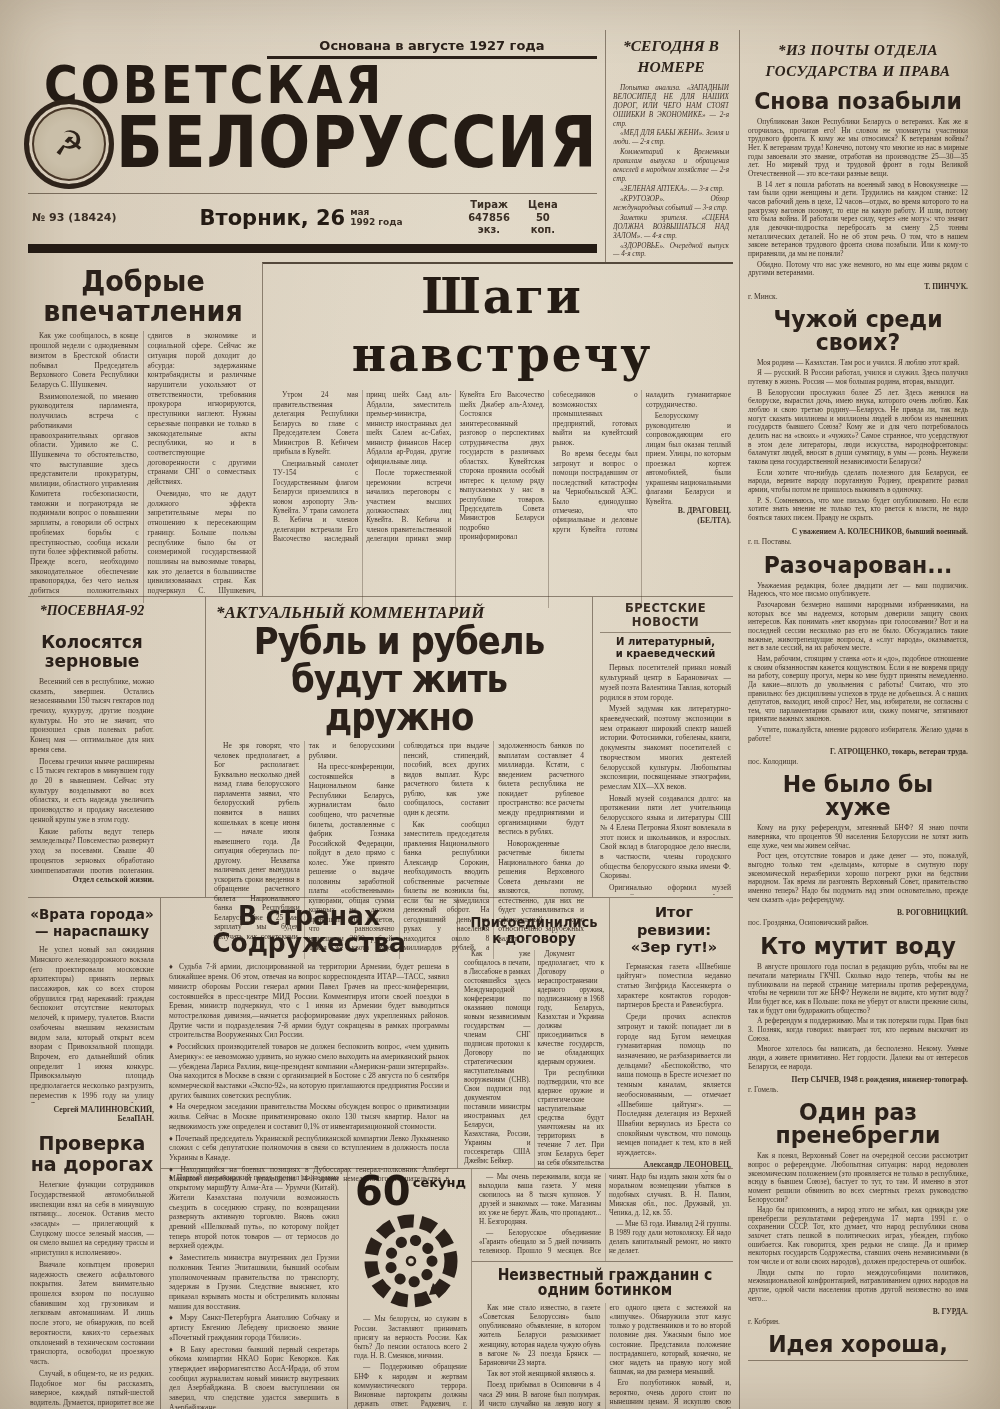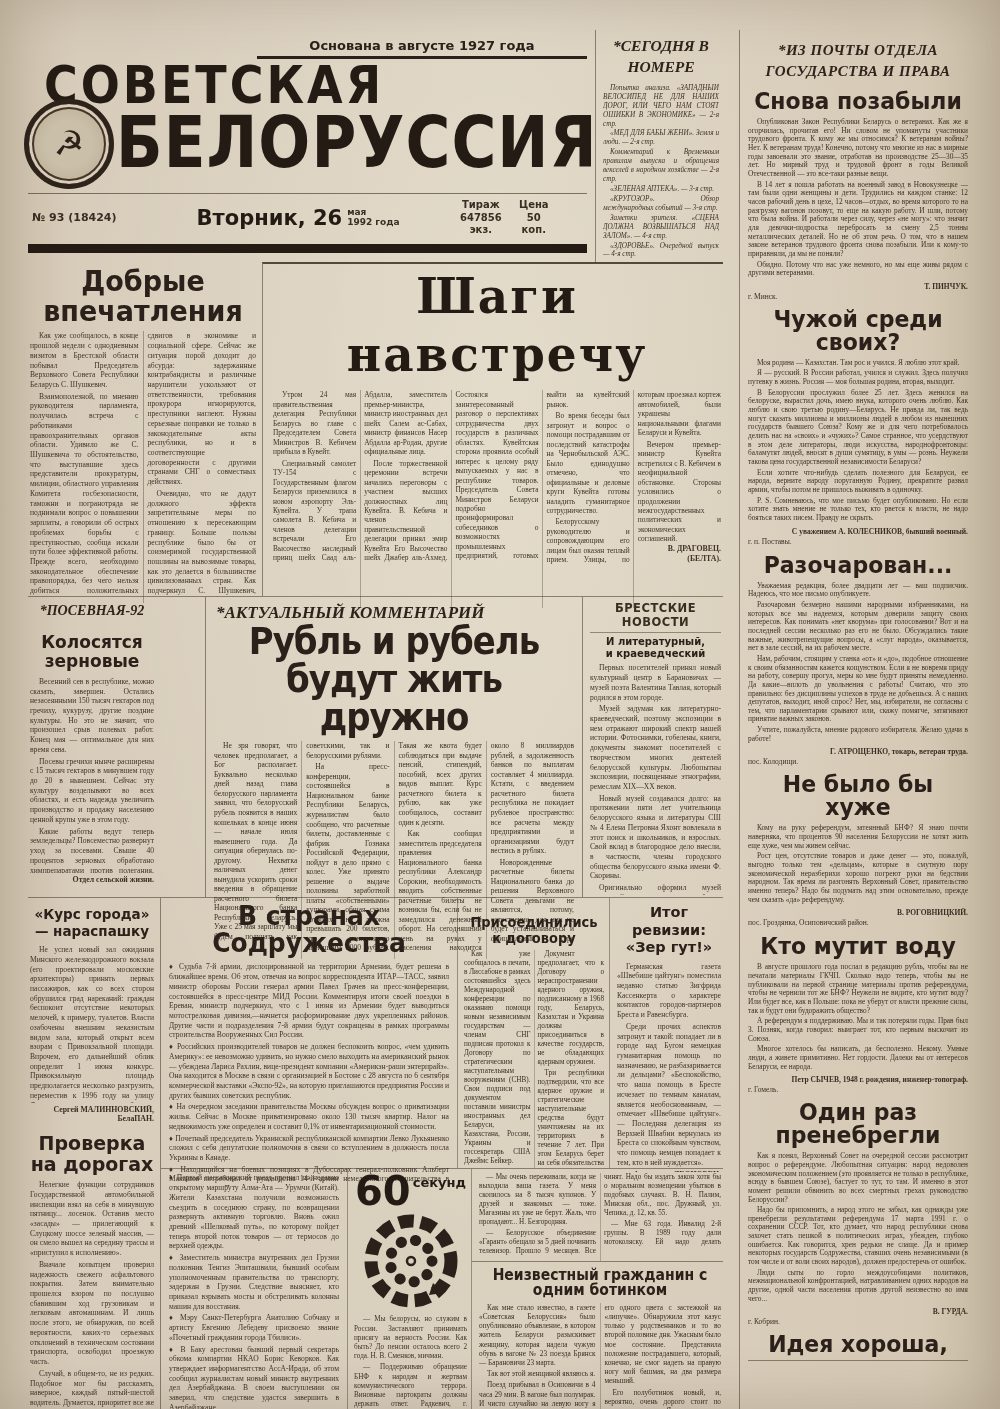--- a/index.html
+++ b/index.html
@@ -6,21 +6,21 @@
   .page{
     position:relative; width:1000px; height:1409px; margin:0 auto;
     background:
       radial-gradient(ellipse at 50% 30%, rgba(255,252,240,.25), rgba(0,0,0,0) 60%),
       linear-gradient(90deg, #cfc3ae 0%, #d8cdbb 8%, #dbd1bf 50%, #d6cab6 92%, #c9bca5 100%);
     color:#3a2e24; overflow:hidden;
     font-family:"Liberation Serif", serif;
     box-shadow: inset 0 0 60px rgba(90,70,50,.25);
   }
   .inner{position:absolute; top:30px; left:28px; right:32px; bottom:0; display:flex;}
-  .main{width:712px; border-right:1px solid rgba(70,55,40,.55); padding-right:16px; box-sizing:border-box;}
+  .main{width:712px; border-right:1px solid rgba(70,55,40,.55); padding-right:6px; box-sizing:border-box;}
   .mailcol{flex:1; padding-left:8px; box-sizing:border-box;}
 
   
   .body{font-size:7.6px; line-height:1.28; text-align:justify; color:#40332a; overflow:hidden;}
   .body p{margin:0 0 2px; text-indent:9px;}
   .sign{font-weight:bold; text-align:right; margin:2px 0 0; font-size:7.8px;}
   .place{text-align:left; font-size:7.8px; margin:1px 0 0;}
   .kicker{font-family:"Liberation Serif",serif; font-style:italic; font-weight:bold; color:#2e241c;}
   .hl{font-family:"DejaVu Sans", sans-serif; font-weight:bold; color:#2b211a; line-height:1.02;}
 
@@ -195,21 +195,20 @@
     <article class="shagi">
       <h1 class="shagi-h">Шаги навстречу</h1>
       <div class="body">
         <div>
 
         <p>Утром 24 мая правительственная делегация Республики Беларусь во главе с Председателем Совета Министров В. Кебичем прибыла в Кувейт.</p>
                 <p>Специальный самолет ТУ-154 с Государственным флагом Беларуси приземлился в новом аэропорту Эль-Кувейта. У трапа самолета В. Кебича и членов делегации встречали Его Высочество наследный принц шейх Саад аль-Абдалла, заместитель премьер-министра, министр иностранных дел шейх Салем ас-Сабах, министр финансов Насер Абдалла ар-Родан, другие официальные лица.</p>
                 <p>После торжественной церемонии встречи начались переговоры с участием высших должностных лиц Кувейта. В. Кебича и членов правительственной делегации принял эмир Кувейта Его Высочество шейх Джабер аль-Ахмед. Состоялся заинтересованный разговор о перспективах сотрудничества двух государств в различных областях. Кувейтская сторона проявила особый интерес к целому ряду выпускаемых у нас в республике товаров. Председатель Совета Министров Беларуси подробно проинформировал собеседников о возможностях промышленных предприятий, готовых выйти на кувейтский рынок.</p>
                 <p>Во время беседы был затронут и вопрос о помощи пострадавшим от последствий катастрофы на Чернобыльской АЭС. Было единодушно отмечено, что официальные и деловые круги Кувейта готовы наладить гуманитарное сотрудничество.</p>
                 <p>Белорусскому руководителю и сопровождающим его лицам был оказан теплый прием. Улицы, по которым проезжал кортеж автомобилей, были украшены национальными флагами Беларуси и Кувейта.</p>
-                <p>Вечером премьер-министр Кувейта встретился с В. Кебичем в неофициальной обстановке. Стороны условились о продолжении межгосударственных политических и экономических соглашений.</p>
               </div>
         <p class="sign"><span>В. ДРАГОВЕЦ.</span><br><span>(БЕЛТА).</span></p>
       </div>
     </article>
    </div>
 
    <div class="row-mid">
     <article class="posev">
       <div class="kicker posev-k">*ПОСЕВНАЯ-92</div>
       <h2 class="hl posev-h">
@@ -256,21 +255,21 @@
               <p>Музей задуман как литературно-краеведческий, поэтому экспозиции в нем отражают широкий спектр нашей истории. Фотоснимки, гобелены, книги, документы знакомят посетителей с творчеством многих деятелей белорусской культуры. Любопытны экспозиции, посвященные этнографии, ремеслам XIX—XX веков.</p>
               <p>Новый музей создавался долго: на протяжении пяти лет учительница белорусского языка и литературы СШ № 4 Елена Петровна Яхонт вовлекала в этот поиск и школьников, и взрослых. Свой вклад в благородное дело внесли, в частности, члены городского общества белорусского языка имени Ф. Скорины.</p>
               <p>Оригинально оформил музей известный художник Алесь Свистунович.</p>
             </div>
     </section>
    </div>
 
    <div class="row-bot">
     <div class="colL">
       <article class="gates">
-        <h3 class="hl gates-h">«Курс города» — нараспашку</h3>
+        <h3 class="hl gates-h">«Врата города» — нараспашку</h3>
         <div class="body">
 
         <p>Не успел новый зал ожидания Минского железнодорожного вокзала (его проектировали московские архитекторы) принять первых пассажиров, как со всех сторон обрушился град нареканий: граждан беспокоит отсутствие некоторых мелочей, к примеру, туалетов. Власти озабочены внешним неказистым видом зала, который открыт всем взорам с Привокзальной площади. Впрочем, его дальнейший облик определит 1 июня конкурс. Привокзальную площадь предполагается несколько разгрузить, переместив к 1996 году на улицу Дружную стоянку такси, автобусную остановку.</p>
               </div>
         <p class="sign"><span>Сергей МАЛИННОВСКИЙ,</span><br><span>БелаПАН.</span></p>
       </article>
       <article class="road">
         <h3 class="hl road-h">
           <span>Проверка</span><br><span>на дорогах</span>
         </h3>

